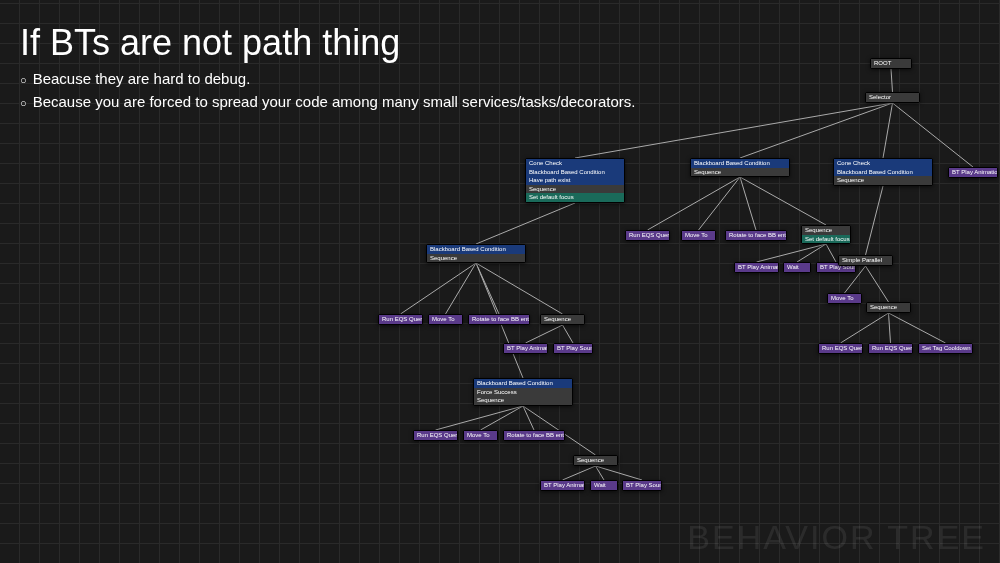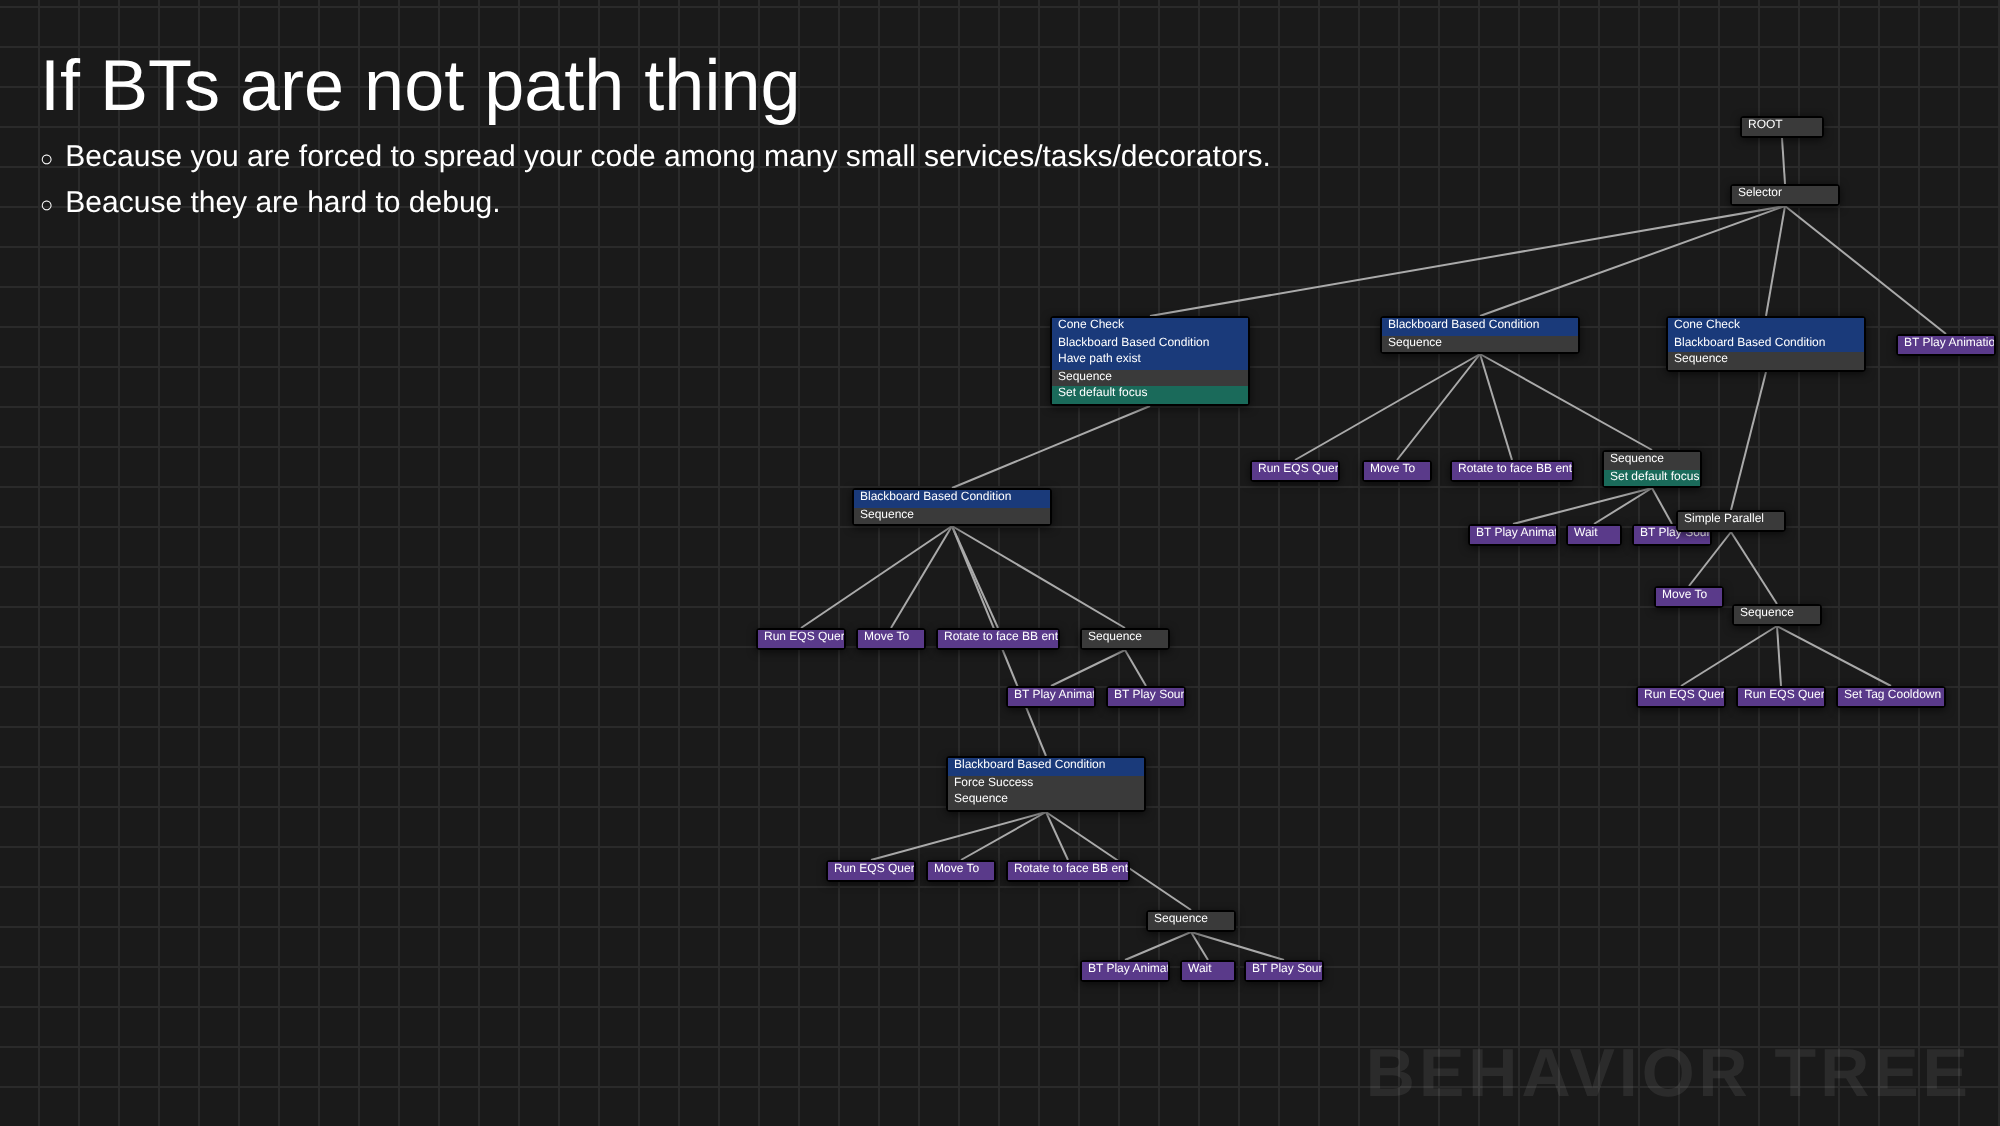--- a/index.html
+++ b/index.html
@@ -32,21 +32,21 @@
 .bullets .row::before {
   content: "○";
   margin-right: 6px;
   font-size: 11px;
 }
 .watermark {
   position: absolute;
   right: 14px;
   bottom: 6px;
   font-size: 34px;
-  font-weight: 700;
+  font-weight: 400;
   color: rgba(255,255,255,0.08);
   letter-spacing: 2px;
 }
 .graph {
   position: absolute;
   inset: 0;
   pointer-events: none;
 }
 .node {
   position: absolute;
@@ -67,22 +67,22 @@
 .strip.teal  { background: #1a6a5a; }
 .strip.purple{ background: #5a3a8a; }
 svg.edges { position: absolute; inset: 0; }
 svg.edges line { stroke: #aaa; stroke-width: 1; }
 </style>
 </head>
 <body>
 
 <div class="title">If BTs are not path thing</div>
 <div class="bullets" id="bullets">
+    <div class="row">Beacuse they are hard to debug.</div>
     <div class="row">Because you are forced to spread your code among many small services/tasks/decorators.</div>
-    <div class="row">Beacuse they are hard to debug.</div>
   </div>
 <div class="watermark">BEHAVIOR TREE</div>
 
 <div class="graph">
   <svg class="edges" id="edges" width="1000" height="563">
       <line x1="891" y1="69" x2="892.5" y2="92"></line>
       <line x1="892.5" y1="103" x2="575" y2="158"></line>
       <line x1="892.5" y1="103" x2="740" y2="158"></line>
       <line x1="892.5" y1="103" x2="883" y2="158"></line>
       <line x1="892.5" y1="103" x2="973" y2="167"></line>

